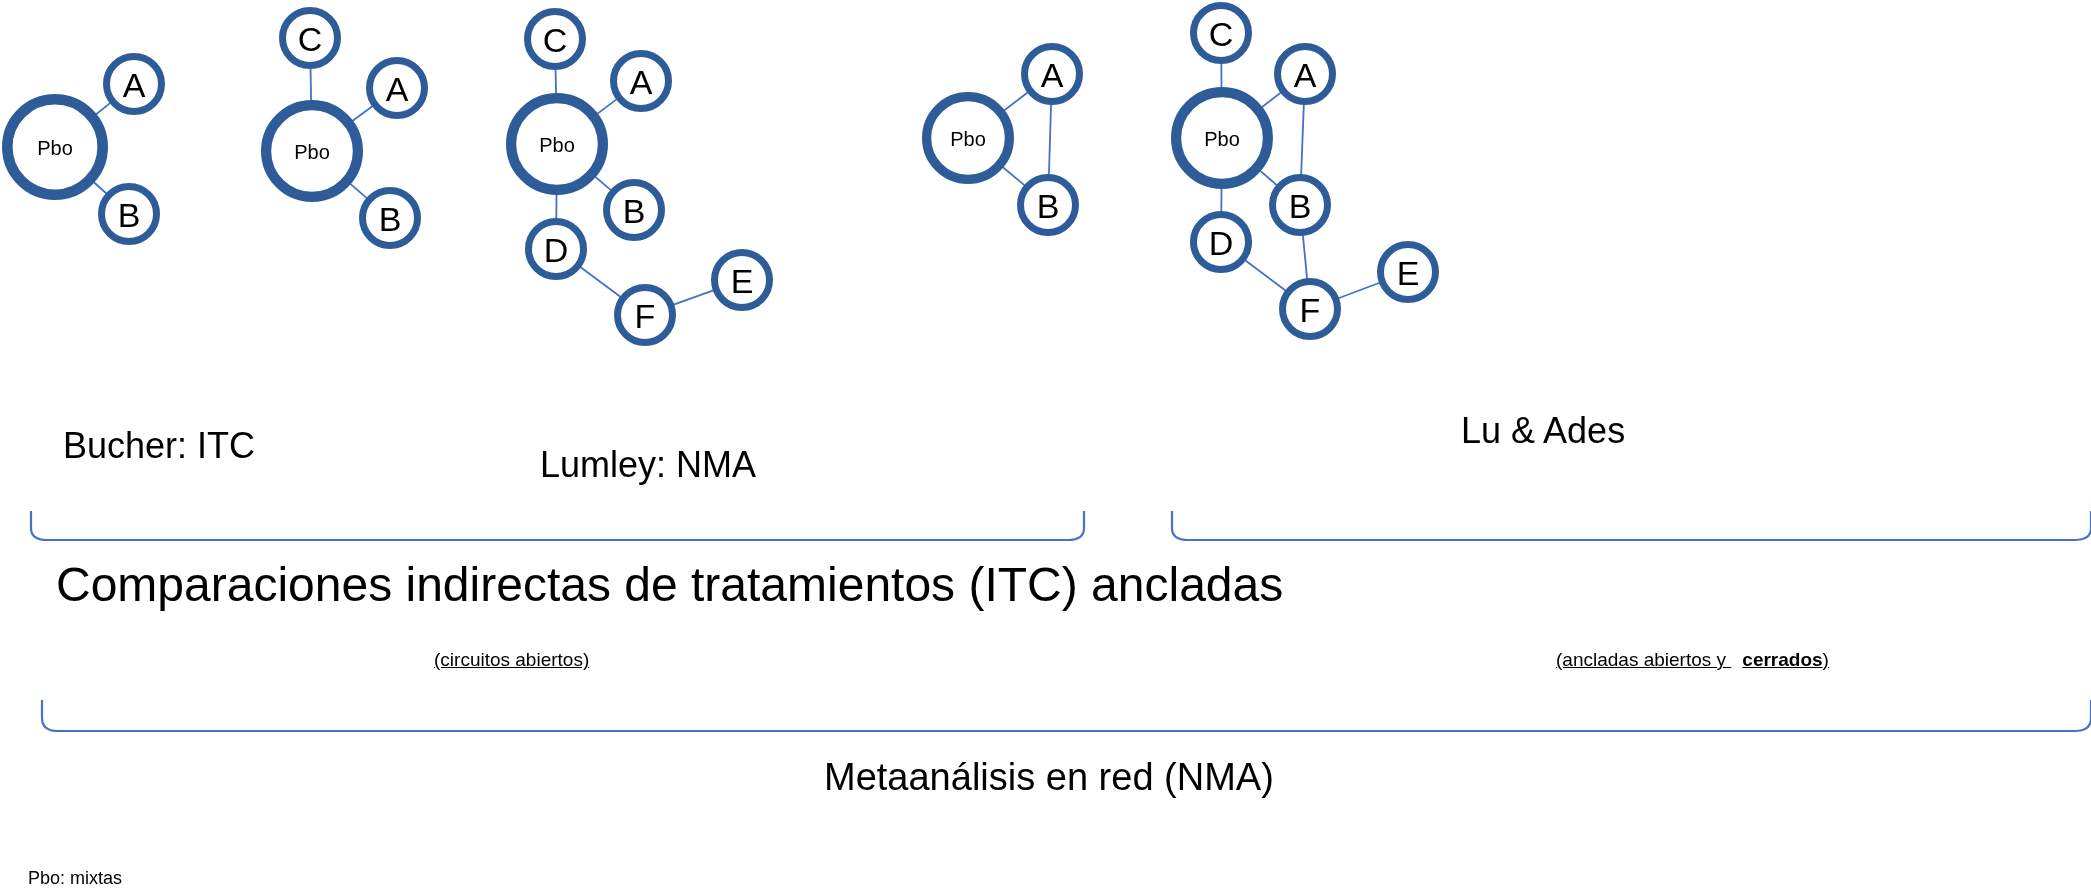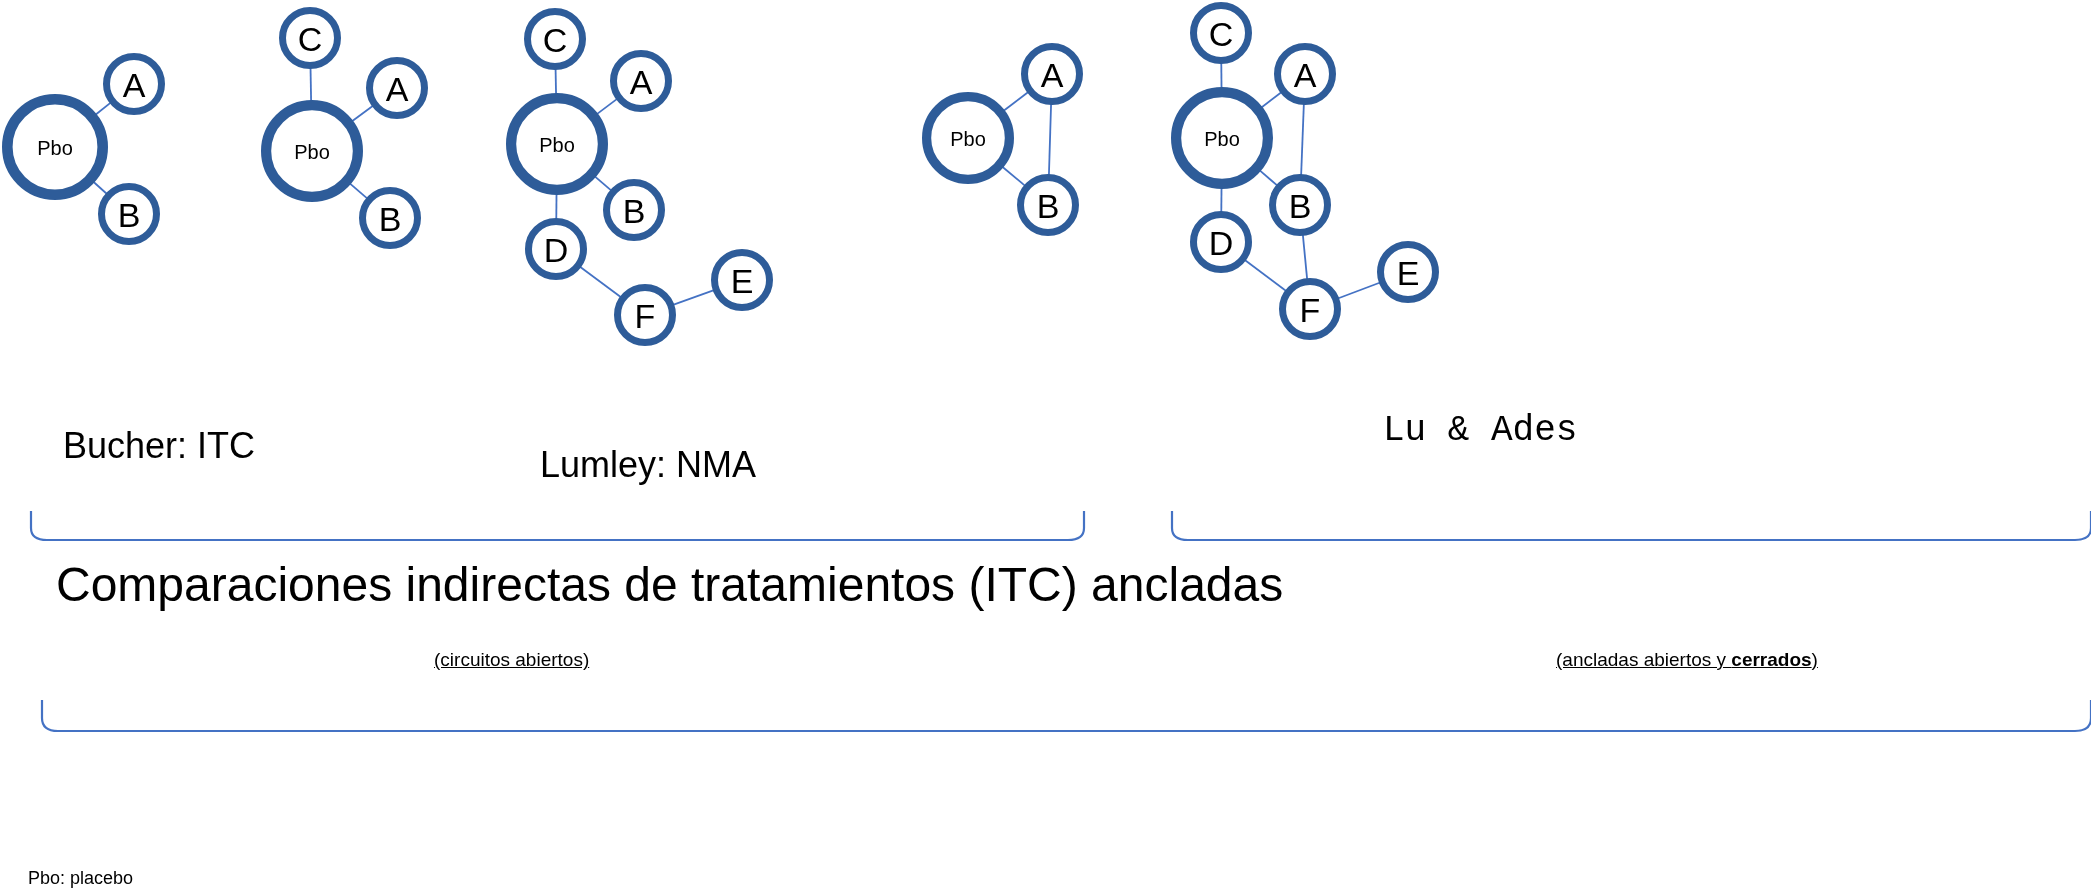--- a/index.html
+++ b/index.html
@@ -49,20 +49,21 @@
     text-decoration: underline;
   }
   .label-big {
     font-size: 38px;
   }
   .label-foot {
     font-size: 18px;
   }
   .bold {
     font-weight: bold;
+    margin-left: 11px;
   }
 </style>
 </head>
 <body>
 
 <div id="slide">
 
   <svg id="netsvg" viewBox="0 0 2091 896" xmlns="http://www.w3.org/2000/svg">
     <g id="edges-layer">
         <line x1="94.87350345979982" y1="115.20214281053939" x2="111.32683136599618" y2="102.08113448028152" stroke="#4472C4" stroke-width="1.8"></line>
@@ -190,27 +191,28 @@
       <path fill="none" stroke="#4472C4" stroke-width="2.2" d="M 31 511 L 31 528 Q 31 540 47 540 L 1068 540 Q 1084 540 1084 528 L 1084 511"></path>
       <path fill="none" stroke="#4472C4" stroke-width="2.2" d="M 1172 511 L 1172 528 Q 1172 540 1188 540 L 2075 540 Q 2091 540 2091 528 L 2091 511"></path>
       <path fill="none" stroke="#4472C4" stroke-width="2.2" d="M 42 700 L 42 718 Q 42 731 58 731 L 2075 731 Q 2091 731 2091 718 L 2091 700"></path>
     </g>
   </svg>
 
   <div class="txt label-method" style="left:540px; top:445px;">Lumley: NMA</div>
 
   <div class="txt label-method" style="left:63px; top:426px;">Bucher: ITC</div>
 
-  <div class="txt label-method" style="left:1383px; top:411px;font-family:Liberation Mono, monospace;">Lu &amp; Ades</div>
+  <div class="txt label-method" style="left:1461px; top:411px;">Lu &amp; Ades</div>
 
   <div class="txt label-group" style="left:56px; top:559px;">Comparaciones indirectas de tratamientos (ITC) ancladas</div>
 
 
   <div class="txt label-sub" style="left:434px; top:650px;">(circuitos abiertos)</div>
 
   <div class="txt label-sub" style="left:1556px; top:650px;">
     <span>(ancladas abiertos y </span><span class="bold">cerrados</span><span>)</span>
   </div>
 
-
-  <div class="txt label-foot" style="left:28px; top:869px;">Pbo: placebo</div>
+  <div class="txt label-big" style="left:824px; top:757px;">Metaanálisis en red (NMA)</div>
+
+  <div class="txt label-foot" style="left:28px; top:869px;">Pbo: mixtas</div>
 
 </div>
 
 </body></html>

